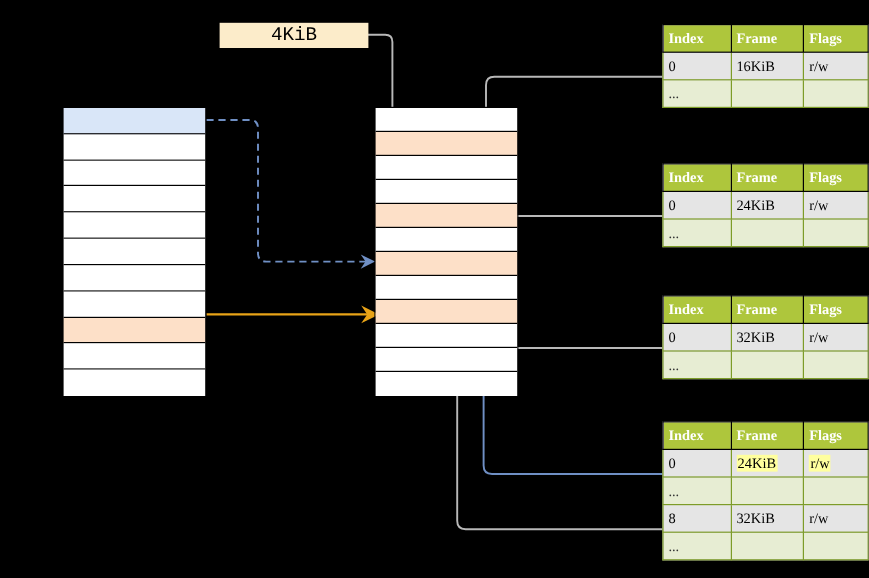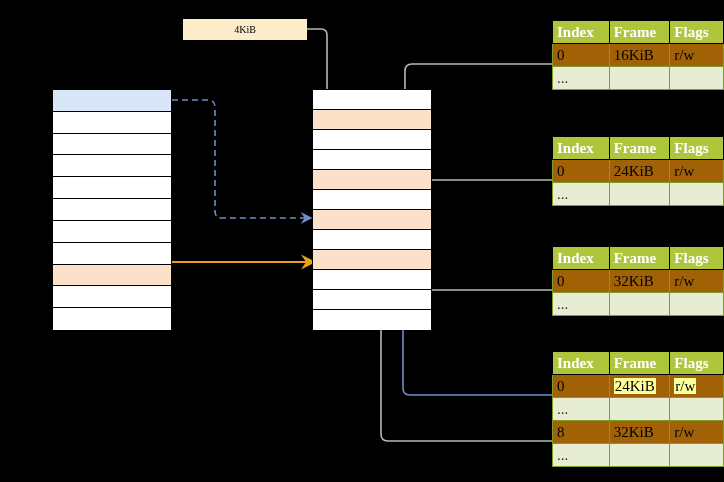--- a/index.html
+++ b/index.html
@@ -38,32 +38,33 @@
   .mem-row.blue  { background: #d9e6f8; }
   .mem-row.peach { background: #fde0c8; }
 
   
   .size-label {
     position: absolute;
     box-sizing: border-box;
     background: #fcecca;
     color: #000000;
     text-align: center;
-    font-size: 10px;
+    font-size: 16px;
     line-height: 21px;
     height: 21px;
+    font-family: Liberation Mono, monospace;
   }
 
   
   .ptable {
     position: absolute;
     border-collapse: collapse;
     table-layout: fixed;
-    background: #a16207;
-    font-size: 15px;
+    background: #e5e5e5;
+    font-size: 12px;
   }
   .ptable th, .ptable td {
     border: 1px solid #7d9c28;
     padding: 1px 4px;
     height: 23px;
     box-sizing: border-box;
     text-align: left;
     font-weight: normal;
     color: #000000;
     overflow: hidden;

